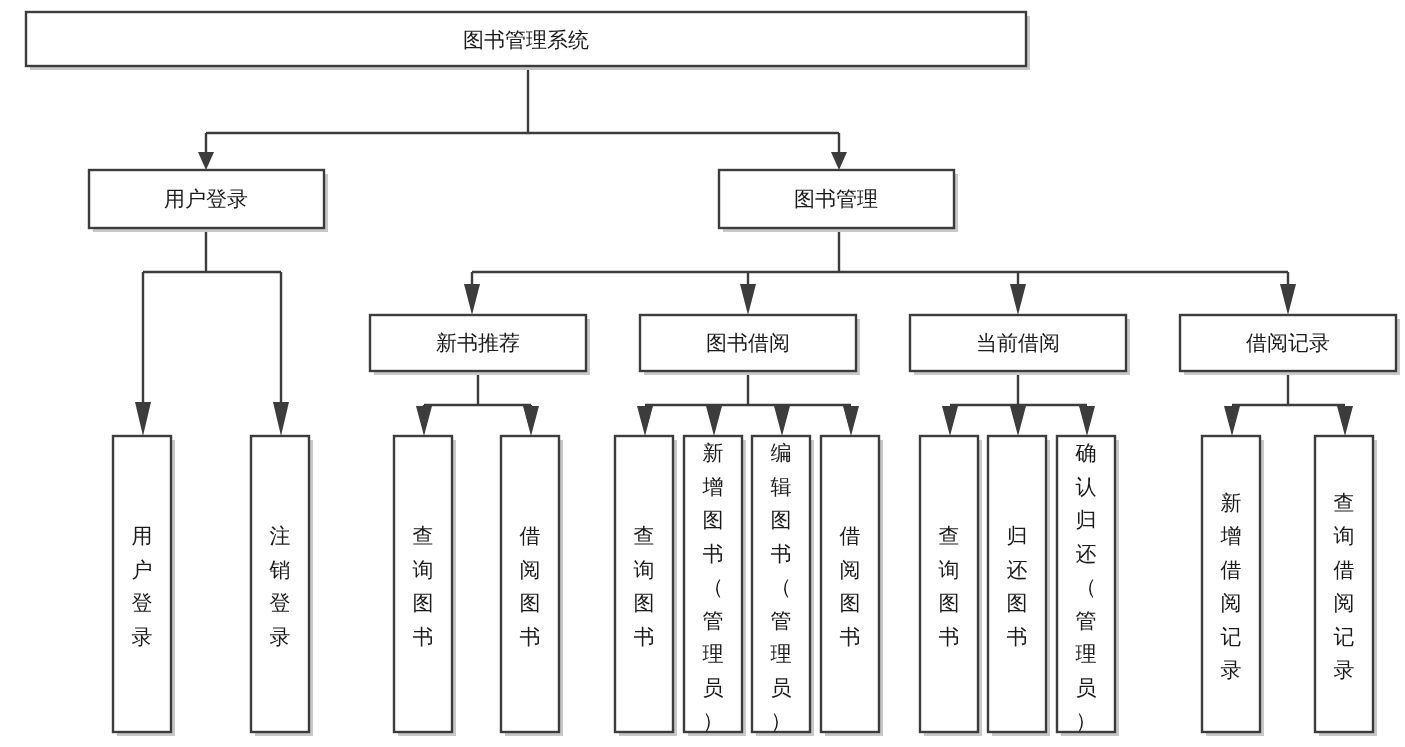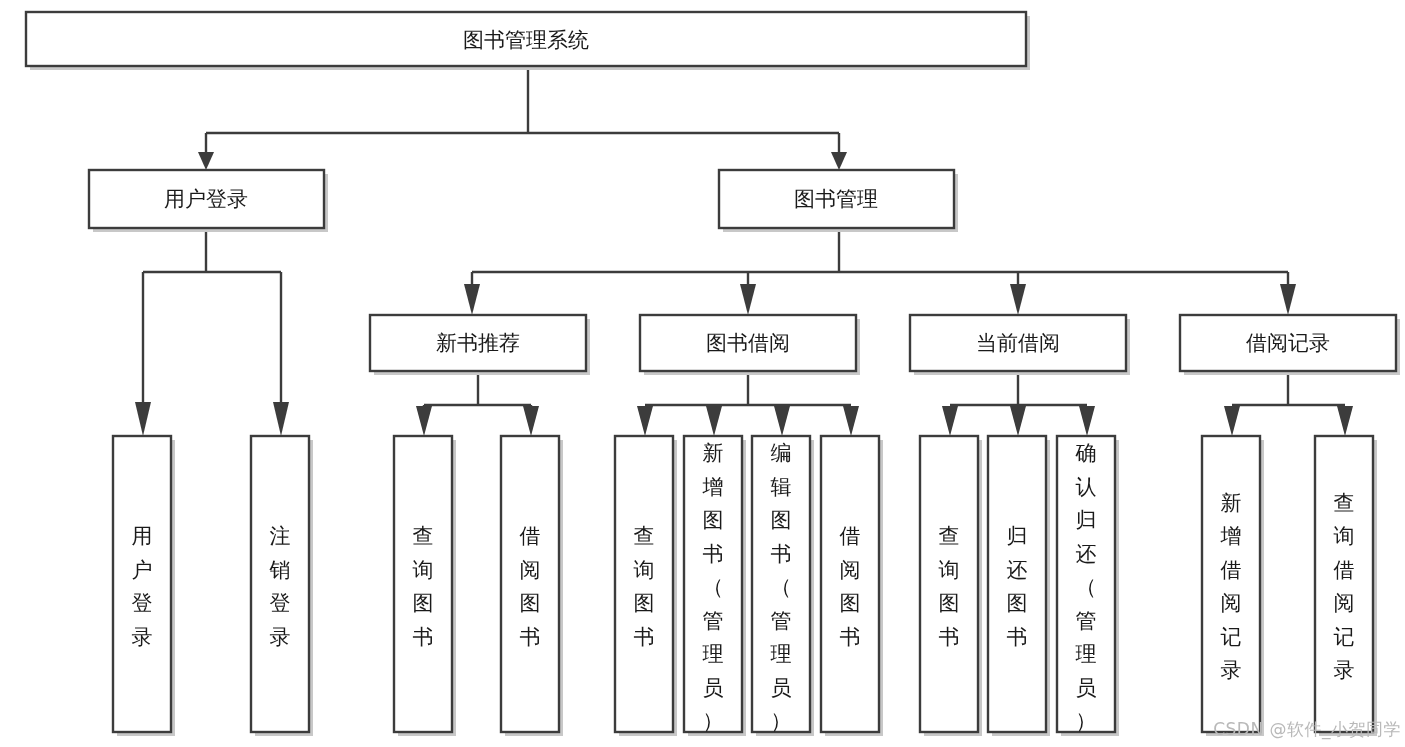--- a/index.html
+++ b/index.html
@@ -254,14 +254,13 @@
       </g>
 
       <g>
         <rect class="node-box-shadow" x="1311" y="440" width="58" height="296"></rect>
         <rect class="node-box" x="1307" y="436" width="58" height="296"></rect>
         <text class="node-label-v" x="1336"><tspan x="1336" y="509.6">查</tspan><tspan x="1336" y="543.1">询</tspan><tspan x="1336" y="576.6">借</tspan><tspan x="1336" y="610.1">阅</tspan><tspan x="1336" y="643.6">记</tspan><tspan x="1336" y="677.1">录</tspan></text>
       </g>
     </g>
   </svg>
 
-  <div class="watermark">CSDN @软件_小贺同学</div>
 </div>
 
 </body></html>

